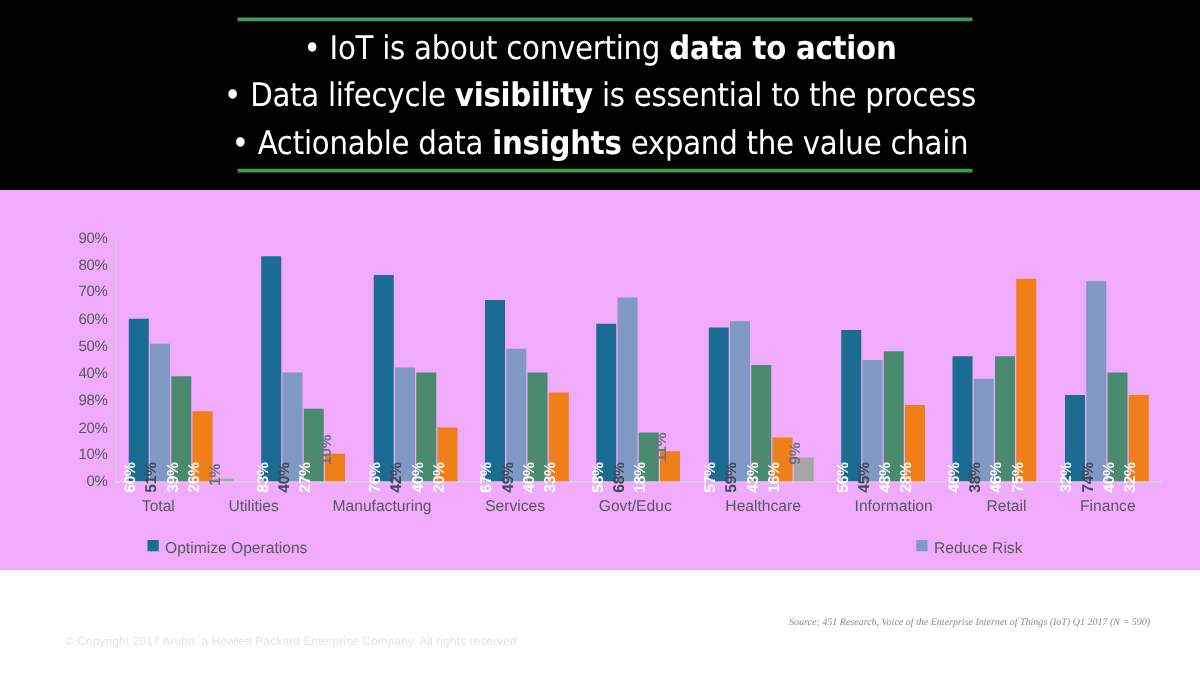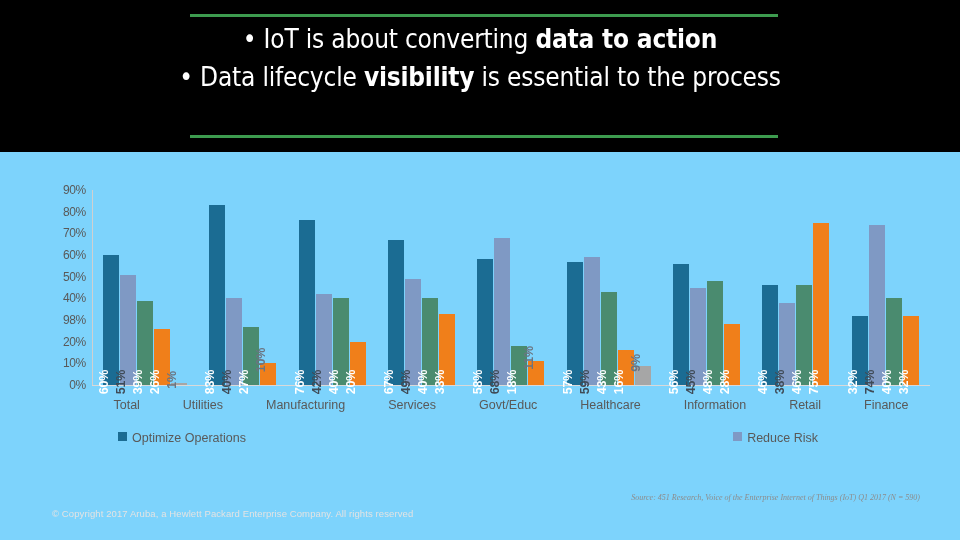--- a/index.html
+++ b/index.html
@@ -49,22 +49,22 @@
     font-weight: 400;
     letter-spacing: -0.2px;
   }
   .headline-line b { font-weight: 700; }
 
   
   .chart-wrap {
     position: absolute;
     left: 0; top: 152px;
     width: 960px;
-    height: 388px;
-    background: #7dd3fc;
+    height: 304px;
+    background: #f0abfc;
   }
 
   .plot-region {
     position: absolute;
     left: 30px;
     top: 38px;
     width: 900px;
     height: 215px;
   }
   .y-axis-labels {
@@ -207,20 +207,21 @@
 </style>
 </head>
 <body>
 
 <div class="header-band">
   <div class="rule rule-top"></div>
   <div class="rule rule-bottom"></div>
   <div class="headline-block" id="headline-block">
       <div class="headline-line"><span>• IoT is about converting </span><b>data to action</b><span></span></div>
       <div class="headline-line"><span>• Data lifecycle </span><b>visibility</b><span> is essential to the process</span></div>
+      <div class="headline-line"><span>• Actionable data </span><b>insights</b><span> expand the value chain</span></div>
     </div>
 </div>
 
 <div class="chart-wrap">
   <div class="plot-region">
     <div class="y-axis-labels" id="y-axis-labels">
         <div class="y-tick" style="top: 0px;">90%</div>
         <div class="y-tick" style="top: 21.6667px;">80%</div>
         <div class="y-tick" style="top: 43.3333px;">70%</div>
         <div class="y-tick" style="top: 65px;">60%</div>

